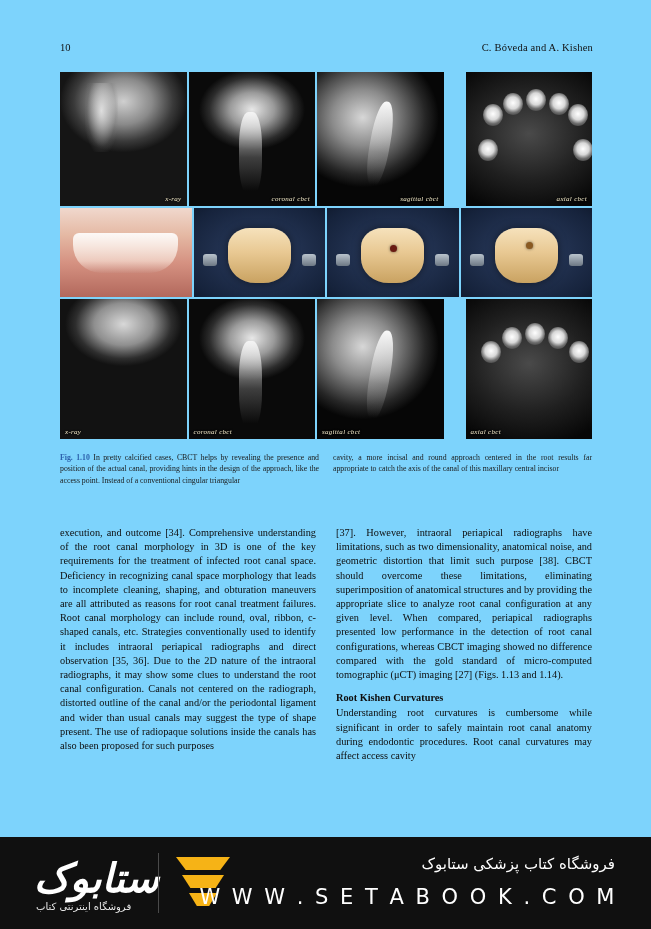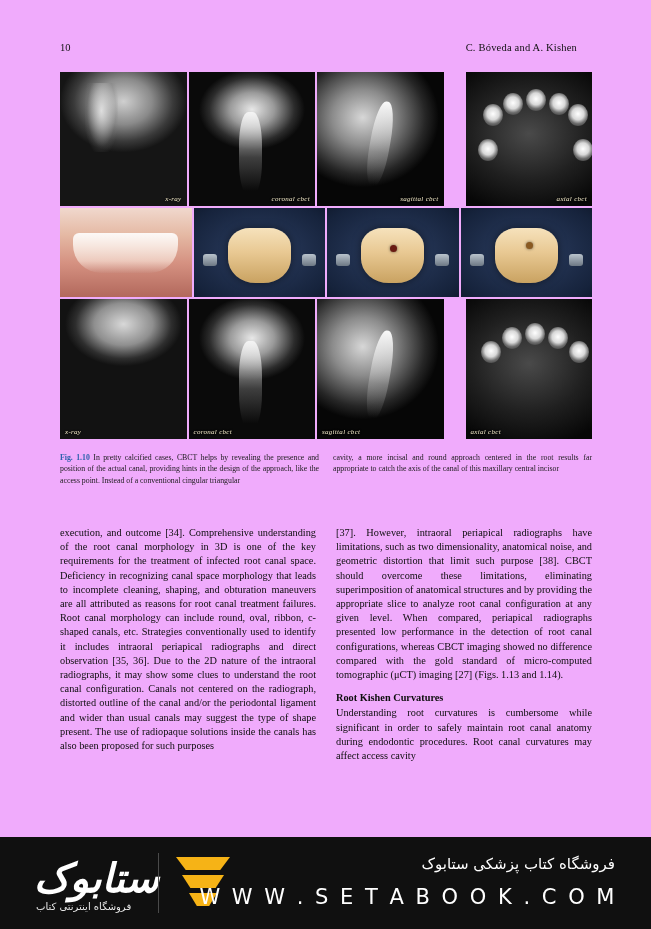--- a/index.html
+++ b/index.html
@@ -10,42 +10,42 @@
   body {
     width: 651px;
     height: 929px;
     overflow: hidden;
     font-family: "Liberation Serif", serif;
   }
   .page {
     position: relative;
     width: 651px;
     height: 929px;
-    background: #f0abfc;
+    background: #7dd3fc;
   }
 
   
   .header {
     position: absolute;
     top: 42px;
     left: 60px;
     right: 58px;
     height: 16px;
     font-family: "Liberation Serif", serif;
     font-size: 10.5px;
     color: #111;
   }
   .header .folio {
     position: absolute;
     left: 0;
     top: 0;
   }
   .header .running {
     position: absolute;
-    right: 16px;
+    right: 0;
     top: 0;
     letter-spacing: 0.2px;
   }
 
   
   .figure {
     position: absolute;
     top: 72px;
     left: 60px;
     width: 532px;

